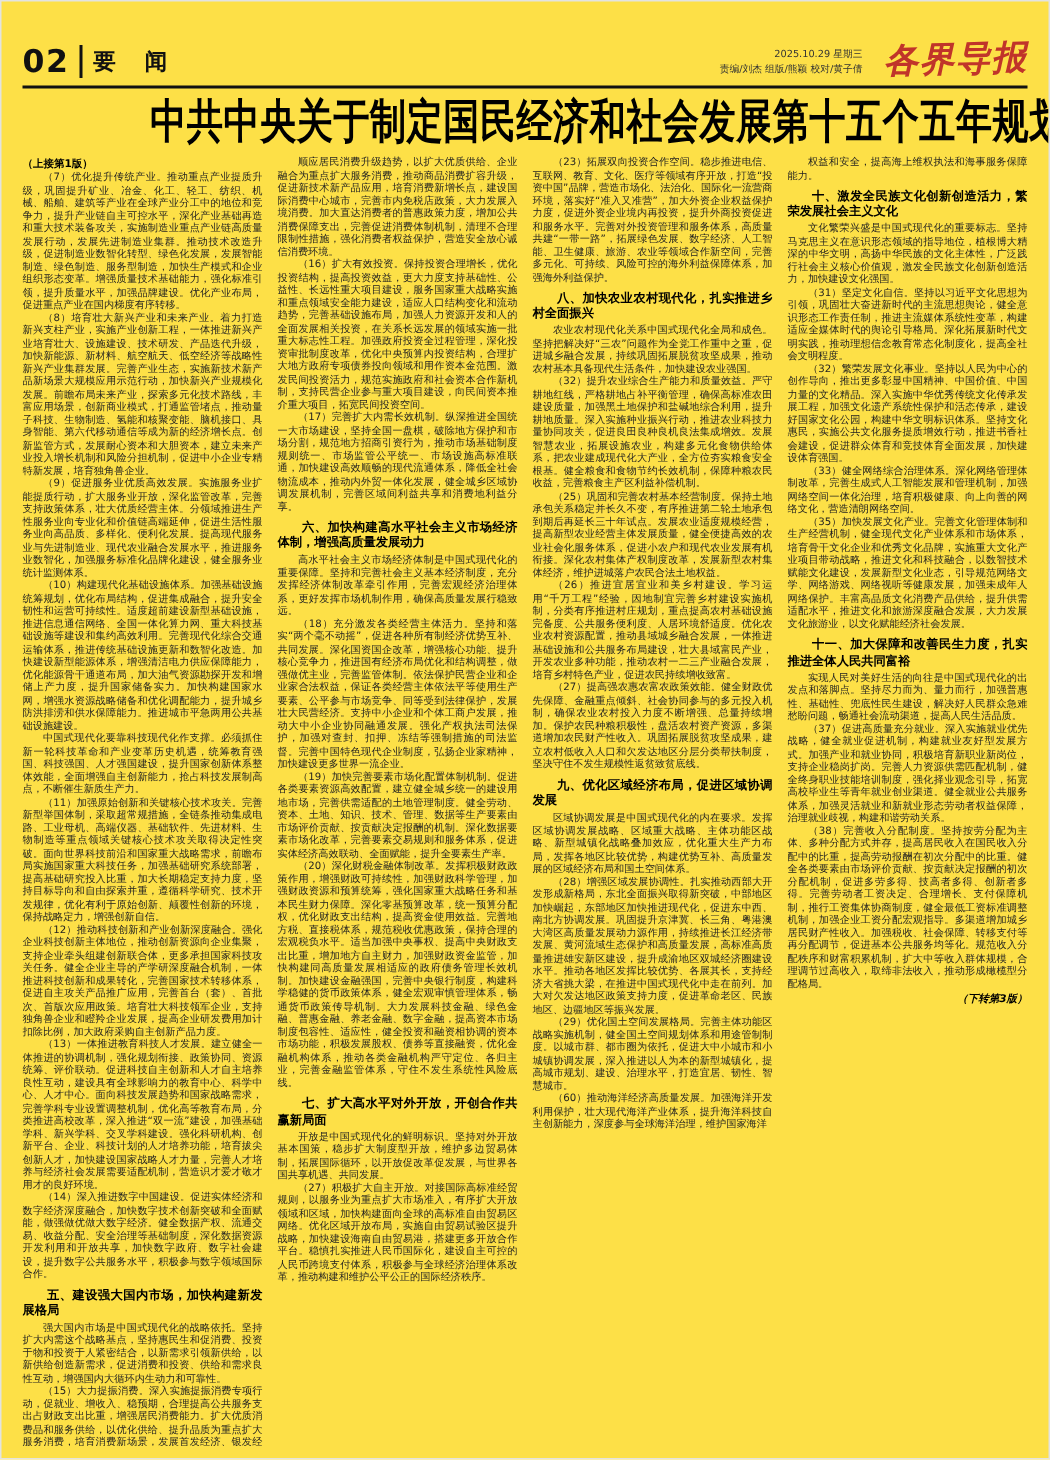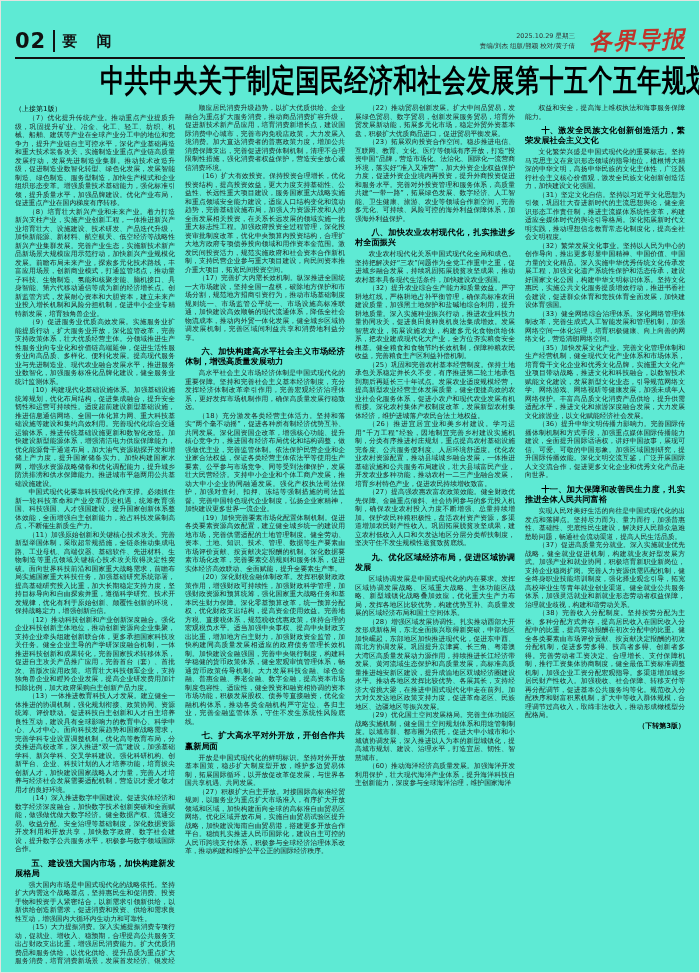--- a/index.html
+++ b/index.html
@@ -1,20 +1,20 @@
 <!DOCTYPE html>
 <html><head>
 <meta charset="utf-8">
 <style>
   * { margin:0; padding:0; box-sizing:border-box; }
   html,body { background:#ffffff; }
   body { font-family:"DejaVu Sans", sans-serif; }
   .page {
     position:relative; width:700px; height:973px; margin:0 auto;
-    background:#5eead4; border:1px solid #e3e3e0; overflow:hidden;
+    background:#fde047; border:1px solid #e3e3e0; overflow:hidden;
   }
   
   .header {
     position:absolute; left:14px; right:14px; top:22px; height:36px;
     display:flex; justify-content:space-between; align-items:flex-end;
     border-bottom:2px solid #111; padding-bottom:4px;
   }
   .header-left { display:flex; align-items:center; gap:7px; }
   .page-number { font-size:21px; font-weight:bold; color:#111; letter-spacing:1px; }
   .header-divider { width:2px; height:22px; background:#111; }
@@ -43,22 +43,22 @@
   .col { flex:1 1 0; overflow:hidden; }
   .col p { color:#1f1f1f; }
   .col .para {
     font-size:6.8px; line-height:8.5px; text-align:justify;
     text-indent:2em; word-break:break-all;
   }
   .col .heading {
     font-size:8.2px; line-height:10.2px; font-weight:bold; color:#000;
     text-indent:2em; margin:4px 0 3px 0; text-align:justify; word-break:break-all;
   }
-  .col .note { font-size:7px; line-height:10px; font-weight:normal; color:#000; }
-  .col .jump { font-size:7px; line-height:12px; font-weight:bold; color:#000; text-align:right; }
+  .col .note { font-size:7px; line-height:10px; font-weight:bold; color:#000; }
+  .col .jump { font-size:7px; line-height:12px; font-weight:bold; color:#000; text-align:right;font-style:italic; }
 </style>
 </head>
 <body>
 
 <div class="page">
 
   <div class="header">
     <div class="header-left">
       <span class="page-number">02</span>
       <span class="header-divider"></span>
@@ -100,21 +100,20 @@
         <p class="heading">六、加快构建高水平社会主义市场经济体制，增强高质量发展动力</p>
         <p class="para">高水平社会主义市场经济体制是中国式现代化的重要保障。坚持和完善社会主义基本经济制度，充分发挥经济体制改革牵引作用，完善宏观经济治理体系，更好发挥市场机制作用，确保高质量发展行稳致远。</p>
         <p class="para">（18）充分激发各类经营主体活力。坚持和落实“两个毫不动摇”，促进各种所有制经济优势互补、共同发展。深化国资国企改革，增强核心功能、提升核心竞争力，推进国有经济布局优化和结构调整，做强做优主业，完善监管体制。依法保护民营企业和企业家合法权益，保证各类经营主体依法平等使用生产要素、公平参与市场竞争、同等受到法律保护，发展壮大民营经济。支持中小企业和个体工商户发展，推动大中小企业协同融通发展。强化产权执法司法保护，加强对查封、扣押、冻结等强制措施的司法监督。完善中国特色现代企业制度，弘扬企业家精神，加快建设更多世界一流企业。</p>
         <p class="para">（19）加快完善要素市场化配置体制机制。促进各类要素资源高效配置，建立健全城乡统一的建设用地市场，完善供需适配的土地管理制度。健全劳动、资本、土地、知识、技术、管理、数据等生产要素由市场评价贡献、按贡献决定报酬的机制。深化数据要素市场化改革，完善要素交易规则和服务体系，促进实体经济高效联动、全面赋能，提升全要素生产率。</p>
         <p class="para">（20）深化财税金融体制改革。发挥积极财政政策作用，增强财政可持续性，加强财政科学管理，加强财政资源和预算统筹，强化国家重大战略任务和基本民生财力保障。深化零基预算改革，统一预算分配权，优化财政支出结构，提高资金使用效益。完善地方税、直接税体系，规范税收优惠政策，保持合理的宏观税负水平。适当加强中央事权、提高中央财政支出比重，增加地方自主财力，加强财政资金监管，加快构建同高质量发展相适应的政府债务管理长效机制。加快建设金融强国，完善中央银行制度，构建科学稳健的货币政策体系，健全宏观审慎管理体系，畅通货币政策传导机制。大力发展科技金融、绿色金融、普惠金融、养老金融、数字金融，提高资本市场制度包容性、适应性，健全投资和融资相协调的资本市场功能，积极发展股权、债券等直接融资，优化金融机构体系，推动各类金融机构严守定位、各归主业，完善金融监管体系，守住不发生系统性风险底线。</p>
         <p class="heading">七、扩大高水平对外开放，开创合作共赢新局面</p>
         <p class="para">开放是中国式现代化的鲜明标识。坚持对外开放基本国策，稳步扩大制度型开放，维护多边贸易体制，拓展国际循环，以开放促改革促发展，与世界各国共享机遇、共同发展。</p>
         <p class="para">（27）积极扩大自主开放。对接国际高标准经贸规则，以服务业为重点扩大市场准入，有序扩大开放领域和区域，加快构建面向全球的高标准自由贸易区网络。优化区域开放布局，实施自由贸易试验区提升战略，加快建设海南自由贸易港，搭建更多开放合作平台。稳慎扎实推进人民币国际化，建设自主可控的人民币跨境支付体系，积极参与全球经济治理体系改革，推动构建和维护公平公正的国际经济秩序。</p>
       </div>
     <div class="col">
-        <p class="para">（22）推动贸易创新发展。扩大中间品贸易，发展绿色贸易、数字贸易，创新发展服务贸易，培育外贸发展新动能，拓展多元化市场，稳定外贸外资基本盘，积极扩大优质商品进口，促进贸易平衡发展。</p>
         <p class="para">（23）拓展双向投资合作空间。稳步推进电信、互联网、教育、文化、医疗等领域有序开放，打造“投资中国”品牌，营造市场化、法治化、国际化一流营商环境，落实好“准入又准营”，加大外资企业权益保护力度，促进外资企业境内再投资，提升外商投资促进和服务水平。完善对外投资管理和服务体系，高质量共建“一带一路”，拓展绿色发展、数字经济、人工智能、卫生健康、旅游、农业等领域合作新空间，完善多元化、可持续、风险可控的海外利益保障体系，加强海外利益保护。</p>
         <p class="heading">八、加快农业农村现代化，扎实推进乡村全面振兴</p>
         <p class="para">农业农村现代化关系中国式现代化全局和成色。坚持把解决好“三农”问题作为全党工作重中之重，促进城乡融合发展，持续巩固拓展脱贫攻坚成果，推动农村基本具备现代生活条件，加快建设农业强国。</p>
         <p class="para">（32）提升农业综合生产能力和质量效益。严守耕地红线，严格耕地占补平衡管理，确保高标准农田建设质量，加强黑土地保护和盐碱地综合利用，提升耕地质量。深入实施种业振兴行动，推进农业科技力量协同攻关，促进良田良种良机良法集成增效。发展智慧农业，拓展设施农业，构建多元化食物供给体系，把农业建成现代化大产业，全方位夯实粮食安全根基。健全粮食和食物节约长效机制，保障种粮农民收益，完善粮食主产区利益补偿机制。</p>
         <p class="para">（25）巩固和完善农村基本经营制度。保持土地承包关系稳定并长久不变，有序推进第二轮土地承包到期后再延长三十年试点。发展农业适度规模经营，提高新型农业经营主体发展质量，健全便捷高效的农业社会化服务体系，促进小农户和现代农业发展有机衔接。深化农村集体产权制度改革，发展新型农村集体经济，维护进城落户农民合法土地权益。</p>
         <p class="para">（26）推进宜居宜业和美乡村建设。学习运用“千万工程”经验，因地制宜完善乡村建设实施机制，分类有序推进村庄规划，重点提高农村基础设施完备度、公共服务便利度、人居环境舒适度。优化农业农村资源配置，推动县域城乡融合发展，一体推进基础设施和公共服务布局建设，壮大县域富民产业，开发农业多种功能，推动农村一二三产业融合发展，培育乡村特色产业，促进农民持续增收致富。</p>
         <p class="para">（27）提高强农惠农富农政策效能。健全财政优先保障、金融重点倾斜、社会协同参与的多元投入机制，确保农业农村投入力度不断增强、总量持续增加。保护农民种粮积极性，盘活农村资产资源，多渠道增加农民财产性收入。巩固拓展脱贫攻坚成果，建立农村低收入人口和欠发达地区分层分类帮扶制度，坚决守住不发生规模性返贫致贫底线。</p>
         <p class="heading">九、优化区域经济布局，促进区域协调发展</p>
         <p class="para">区域协调发展是中国式现代化的内在要求。发挥区域协调发展战略、区域重大战略、主体功能区战略、新型城镇化战略叠加效应，优化重大生产力布局，发挥各地区比较优势，构建优势互补、高质量发展的区域经济布局和国土空间体系。</p>
         <p class="para">（28）增强区域发展协调性。扎实推动西部大开发形成新格局，东北全面振兴取得新突破，中部地区加快崛起，东部地区加快推进现代化，促进东中西、南北方协调发展。巩固提升京津冀、长三角、粤港澳大湾区高质量发展动力源作用，持续推进长江经济带发展、黄河流域生态保护和高质量发展，高标准高质量推进雄安新区建设，提升成渝地区双城经济圈建设水平。推动各地区发挥比较优势、各展其长，支持经济大省挑大梁，在推进中国式现代化中走在前列。加大对欠发达地区政策支持力度，促进革命老区、民族地区、边疆地区等振兴发展。</p>
@@ -122,21 +121,20 @@
         <p class="para">（60）推动海洋经济高质量发展。加强海洋开发利用保护，壮大现代海洋产业体系，提升海洋科技自主创新能力，深度参与全球海洋治理，维护国家海洋</p>
       </div>
     <div class="col">
         <p class="para">权益和安全，提高海上维权执法和海事服务保障能力。</p>
         <p class="heading">十、激发全民族文化创新创造活力，繁荣发展社会主义文化</p>
         <p class="para">文化繁荣兴盛是中国式现代化的重要标志。坚持马克思主义在意识形态领域的指导地位，植根博大精深的中华文明，高扬中华民族的文化主体性，广泛践行社会主义核心价值观，激发全民族文化创新创造活力，加快建设文化强国。</p>
         <p class="para">（31）坚定文化自信。坚持以习近平文化思想为引领，巩固壮大奋进新时代的主流思想舆论，健全意识形态工作责任制，推进主流媒体系统性变革，构建适应全媒体时代的舆论引导格局。深化拓展新时代文明实践，推动理想信念教育常态化制度化，提高全社会文明程度。</p>
         <p class="para">（32）繁荣发展文化事业。坚持以人民为中心的创作导向，推出更多彰显中国精神、中国价值、中国力量的文化精品。深入实施中华优秀传统文化传承发展工程，加强文化遗产系统性保护和活态传承，建设好国家文化公园，构建中华文明标识体系。坚持文化惠民，实施公共文化服务提质增效行动，推进书香社会建设，促进群众体育和竞技体育全面发展，加快建设体育强国。</p>
         <p class="para">（33）健全网络综合治理体系。深化网络管理体制改革，完善生成式人工智能发展和管理机制，加强网络空间一体化治理，培育积极健康、向上向善的网络文化，营造清朗网络空间。</p>
         <p class="para">（35）加快发展文化产业。完善文化管理体制和生产经营机制，健全现代文化产业体系和市场体系，培育骨干文化企业和优秀文化品牌，实施重大文化产业项目带动战略，推进文化和科技融合，以数智技术赋能文化建设，发展新型文化业态，引导规范网络文学、网络游戏、网络视听等健康发展，加强未成年人网络保护。丰富高品质文化消费产品供给，提升供需适配水平，推进文化和旅游深度融合发展，大力发展文化旅游业，以文化赋能经济社会发展。</p>
-        <p class="para">（36）提升中华文明传播力影响力。完善国际传播体制机制和方式手段，加强重点媒体国际传播能力建设，全面提升国际话语权，讲好中国故事，展现可信、可爱、可敬的中国形象。加强区域国别研究，提升国际传播效能。深化文明交流互鉴，广泛开展国际人文交流合作，促进更多文化企业和优秀文化产品走向世界。</p>
         <p class="heading">十一、加大保障和改善民生力度，扎实推进全体人民共同富裕</p>
         <p class="para">实现人民对美好生活的向往是中国式现代化的出发点和落脚点。坚持尽力而为、量力而行，加强普惠性、基础性、兜底性民生建设，解决好人民群众急难愁盼问题，畅通社会流动渠道，提高人民生活品质。</p>
         <p class="para">（37）促进高质量充分就业。深入实施就业优先战略，健全就业促进机制，构建就业友好型发展方式。加强产业和就业协同，积极培育新职业新岗位，支持企业稳岗扩岗。完善人力资源供需匹配机制，健全终身职业技能培训制度，强化择业观念引导，拓宽高校毕业生等青年就业创业渠道。健全就业公共服务体系，加强灵活就业和新就业形态劳动者权益保障，治理就业歧视，构建和谐劳动关系。</p>
         <p class="para">（38）完善收入分配制度。坚持按劳分配为主体、多种分配方式并存，提高居民收入在国民收入分配中的比重，提高劳动报酬在初次分配中的比重。健全各类要素由市场评价贡献、按贡献决定报酬的初次分配机制，促进多劳多得、技高者多得、创新者多得。完善劳动者工资决定、合理增长、支付保障机制，推行工资集体协商制度，健全最低工资标准调整机制，加强企业工资分配宏观指导。多渠道增加城乡居民财产性收入。加强税收、社会保障、转移支付等再分配调节，促进基本公共服务均等化。规范收入分配秩序和财富积累机制，扩大中等收入群体规模，合理调节过高收入，取缔非法收入，推动形成橄榄型分配格局。</p>
         <p class="jump">（下转第3版）</p>
       </div>
   </div>
 
 </div>
 

